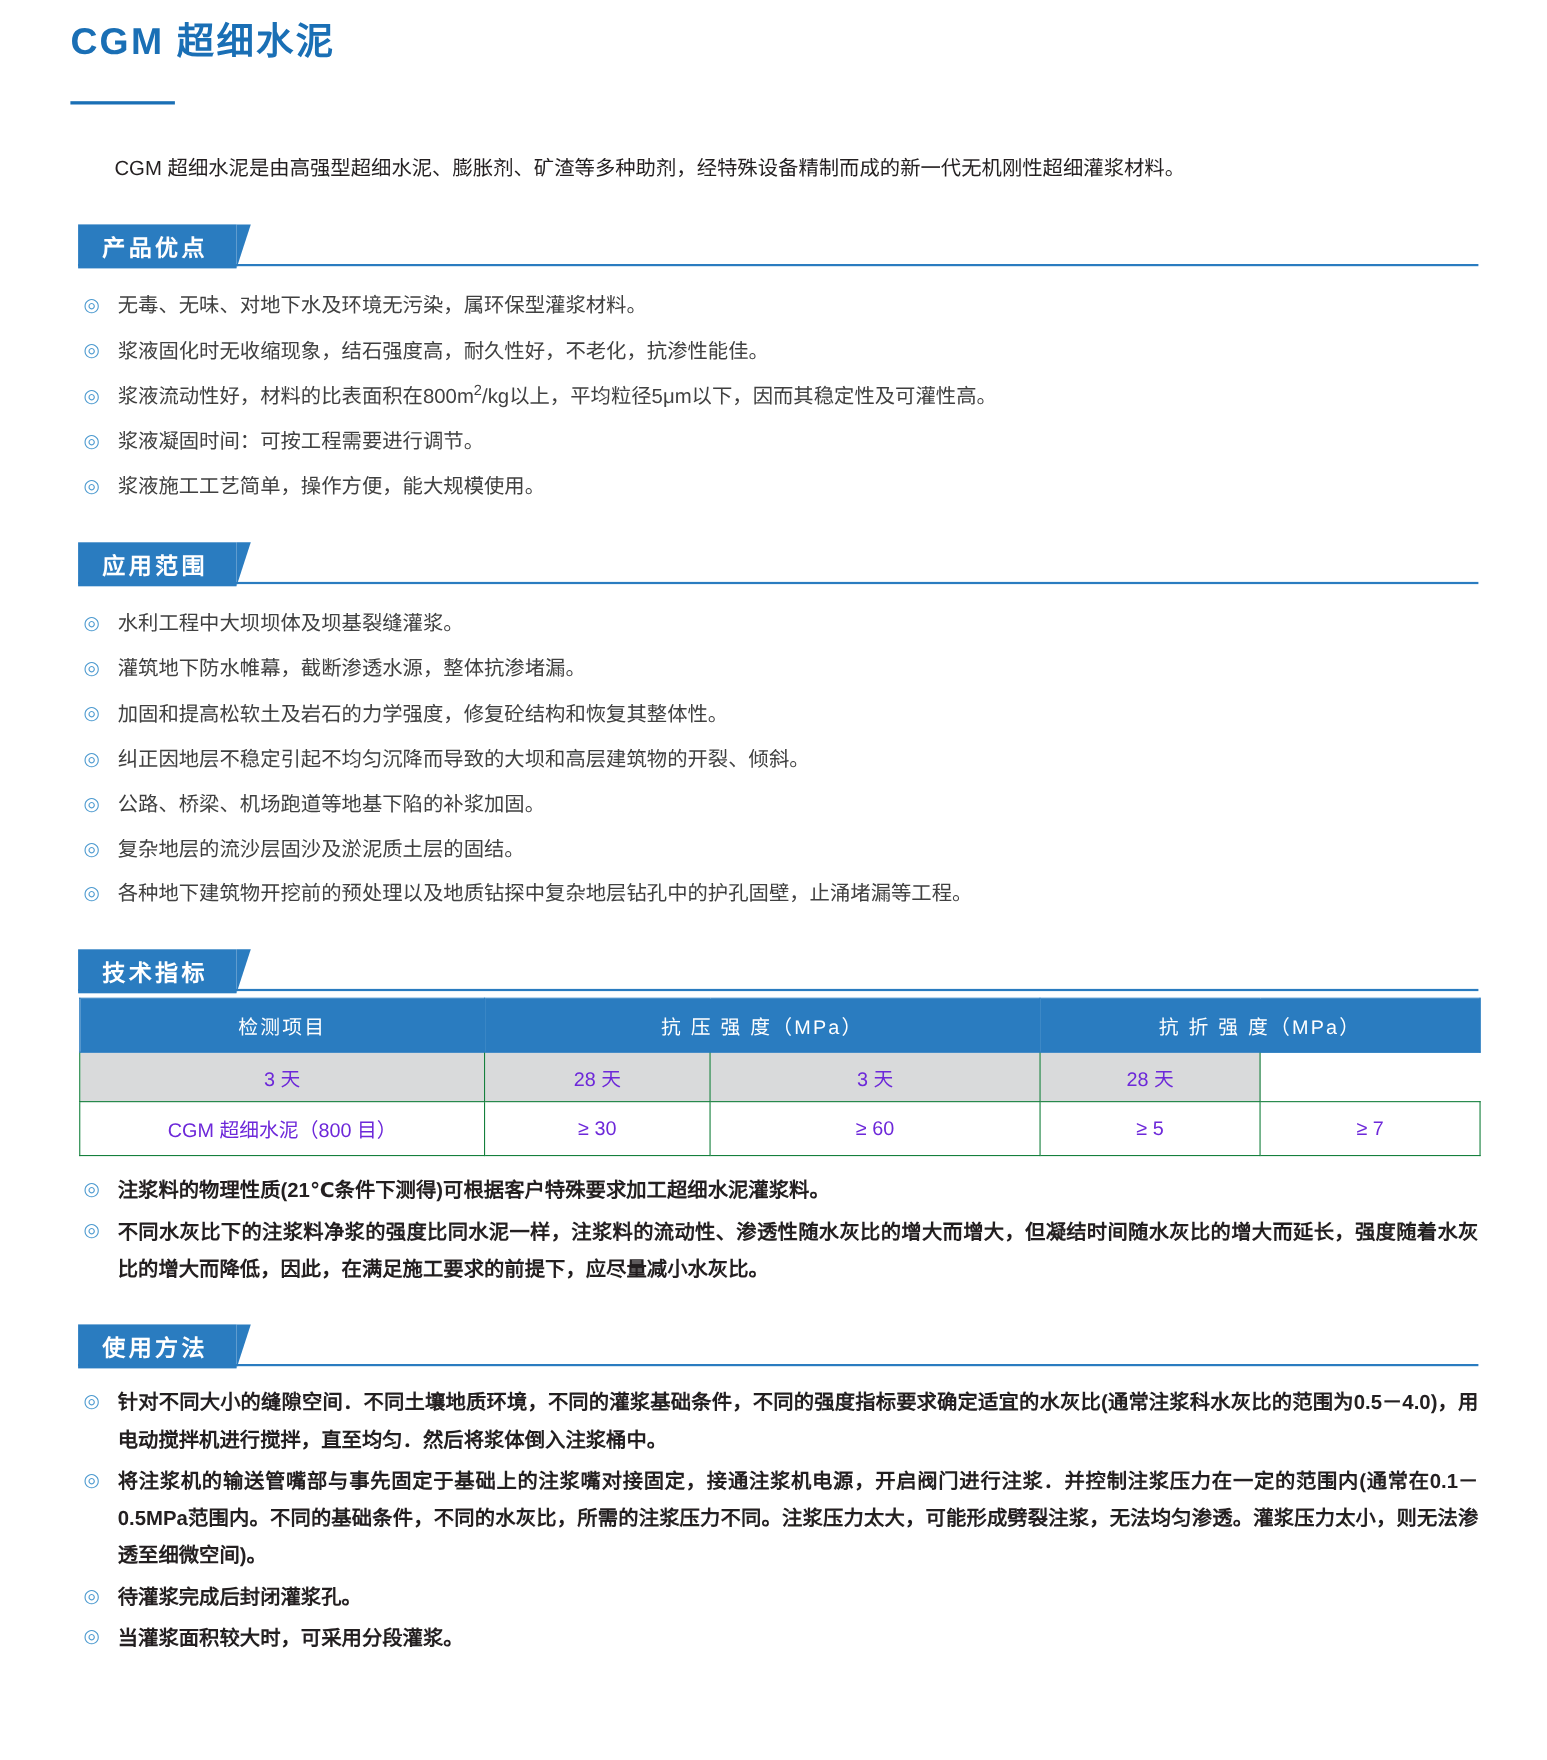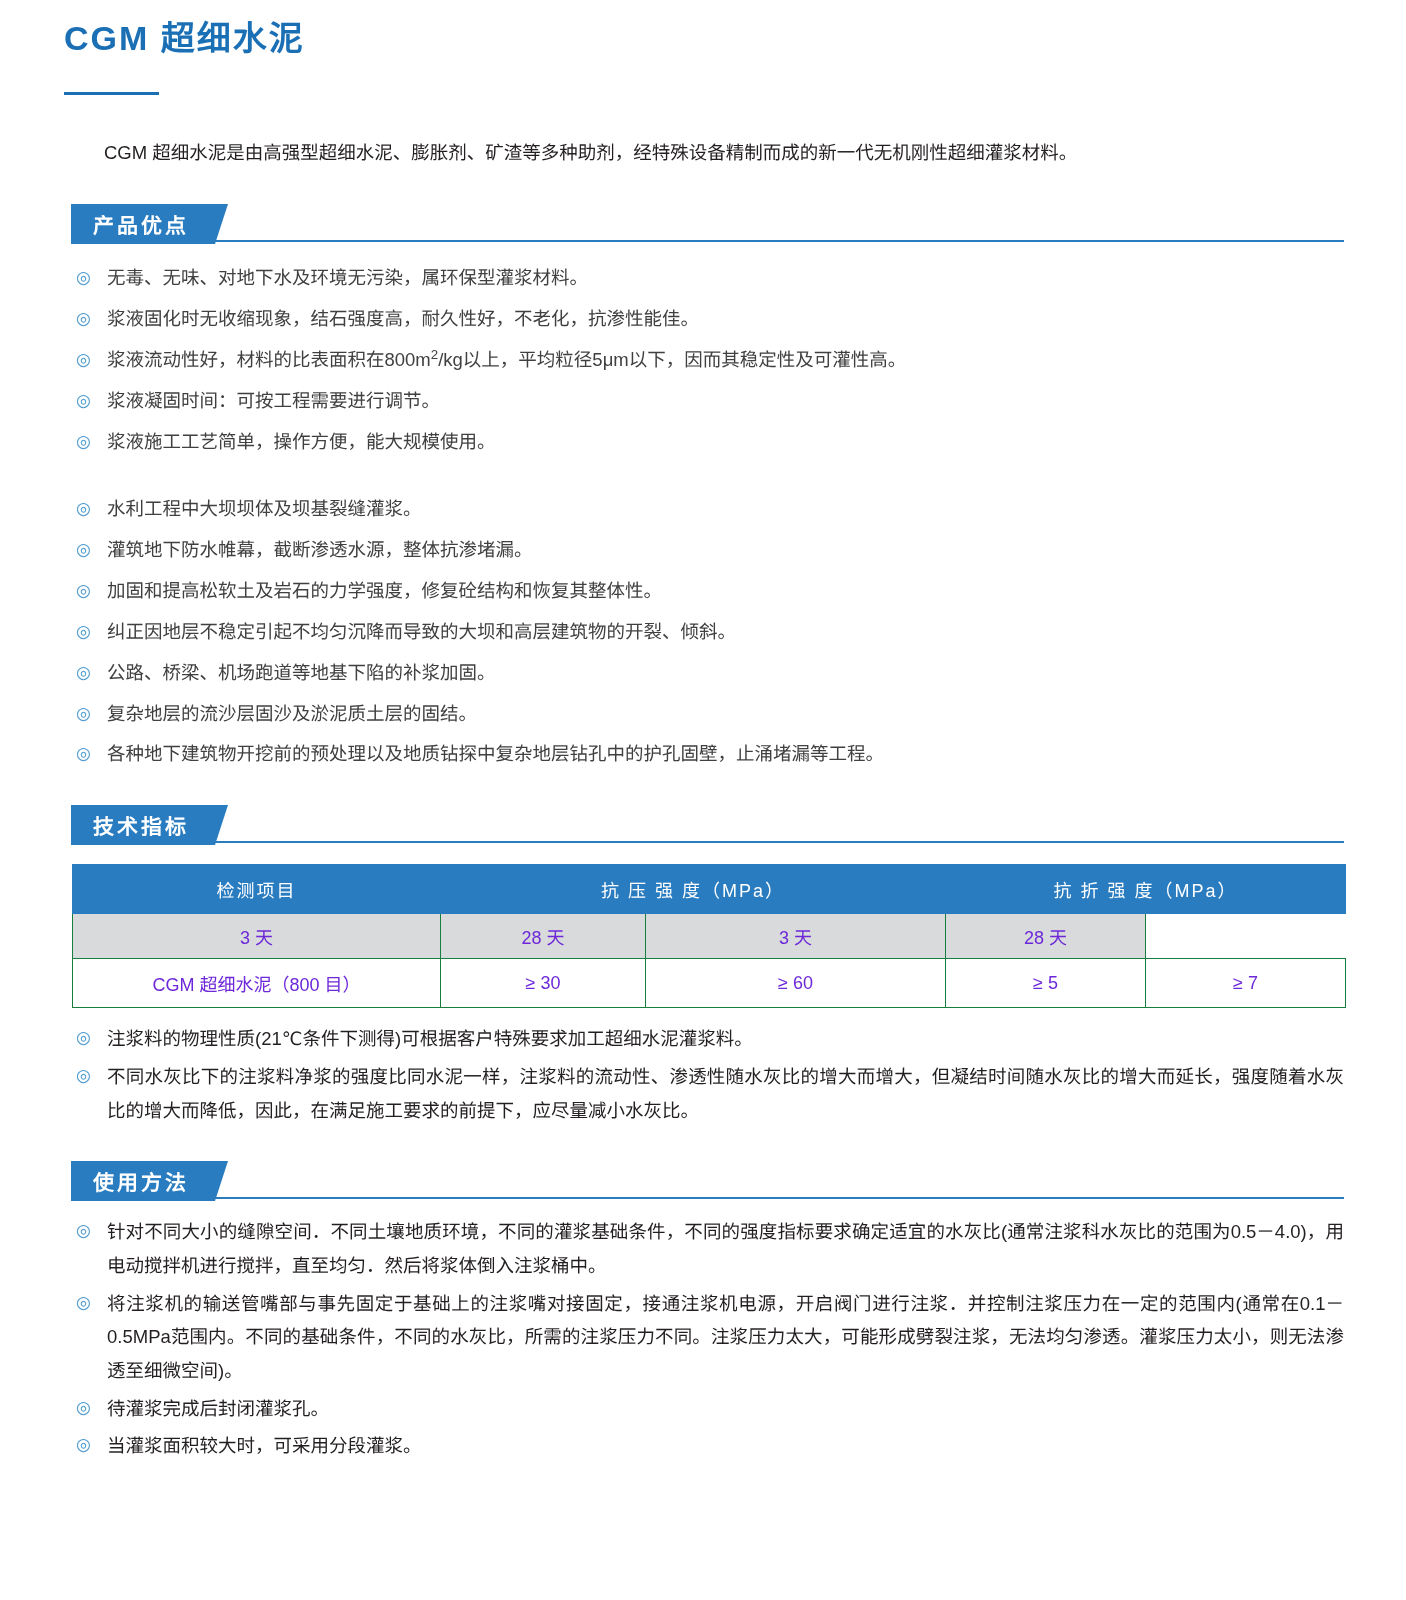--- a/index.html
+++ b/index.html
@@ -113,21 +113,21 @@
     line-height: 1.85;
   }
   .sub {
     font-size: 0.72em;
     vertical-align: super;
     line-height: 0;
   }
 
   
   table.spec {
-    margin: 19px 0 0 10px;
+    margin: 4px 0 0 10px;
     border-collapse: collapse;
     width: 1273px;
     table-layout: fixed;
   }
   table.spec th, table.spec td {
     border: 1px solid #15803d;
     text-align: center;
     font-size: 18px;
     height: 42px;
     padding: 2px 4px;
@@ -148,20 +148,21 @@
   table.spec tr.datarow td {
     background: #ffffff;
     height: 44px;
   }
 
   
   ul.notes {
     list-style: none;
     margin: 14px 0 0 0;
     padding: 0 0 0 12px;
+    font-weight: bold;
   }
   ul.notes > li {
     position: relative;
     font-size: 18.5px;
     line-height: 1.82;
     padding: 0 0 0 33px;
     margin-bottom: 4px;
     text-align: justify;
   }
   ul.notes > li::before {
@@ -192,20 +193,24 @@
     <ul class="bullets">
       <li>无毒、无味、对地下水及环境无污染，属环保型灌浆材料。</li>
       <li>浆液固化时无收缩现象，结石强度高，耐久性好，不老化，抗渗性能佳。</li>
       <li><span>浆液流动性好，材料的比表面积在800m</span><span class="sub">2</span><span>/kg以上，平均粒径5μm以下，因而其稳定性及可灌性高。</span></li>
       <li>浆液凝固时间：可按工程需要进行调节。</li>
       <li>浆液施工工艺简单，操作方便，能大规模使用。</li>
     </ul>
   </div>
 
   <div class="section">
+    <div class="sec-head">
+      <div class="rule"></div>
+      <div class="tag">应用范围</div>
+    </div>
     <ul class="bullets">
       <li>水利工程中大坝坝体及坝基裂缝灌浆。</li>
       <li>灌筑地下防水帷幕，截断渗透水源，整体抗渗堵漏。</li>
       <li>加固和提高松软土及岩石的力学强度，修复砼结构和恢复其整体性。</li>
       <li>纠正因地层不稳定引起不均匀沉降而导致的大坝和高层建筑物的开裂、倾斜。</li>
       <li>公路、桥梁、机场跑道等地基下陷的补浆加固。</li>
       <li>复杂地层的流沙层固沙及淤泥质土层的固结。</li>
       <li>各种地下建筑物开挖前的预处理以及地质钻探中复杂地层钻孔中的护孔固壁，止涌堵漏等工程。</li>
     </ul>
   </div>

